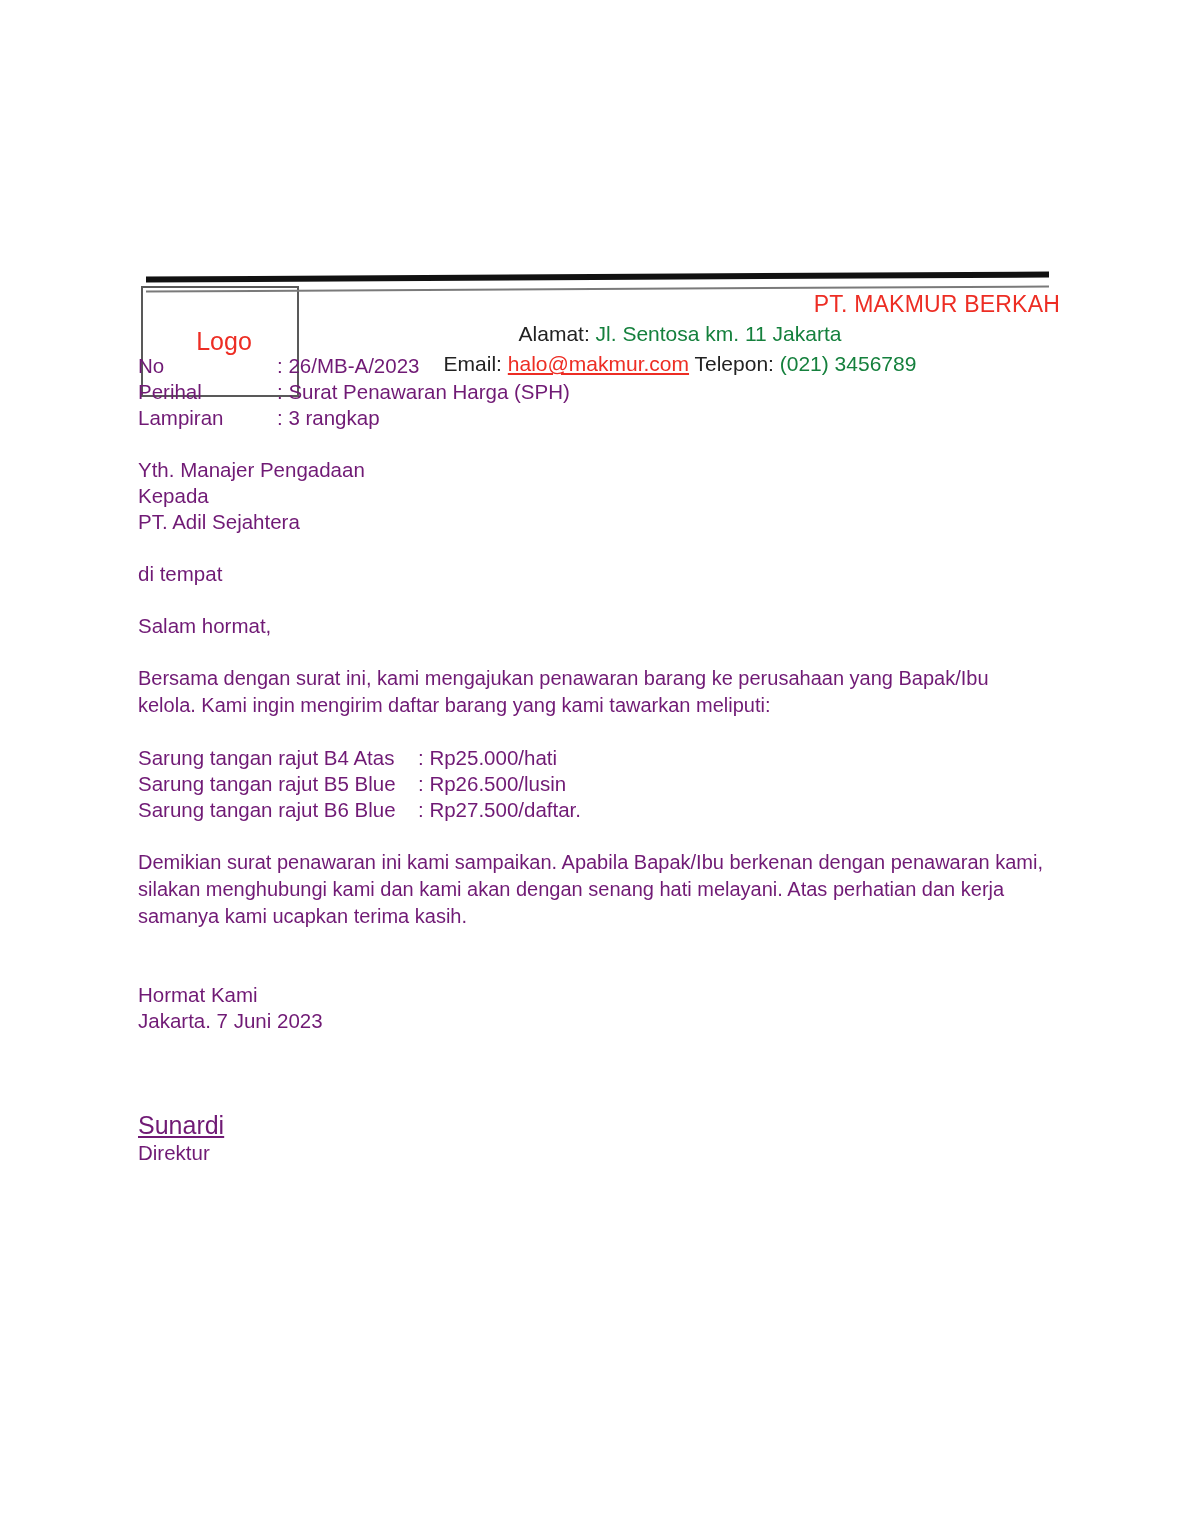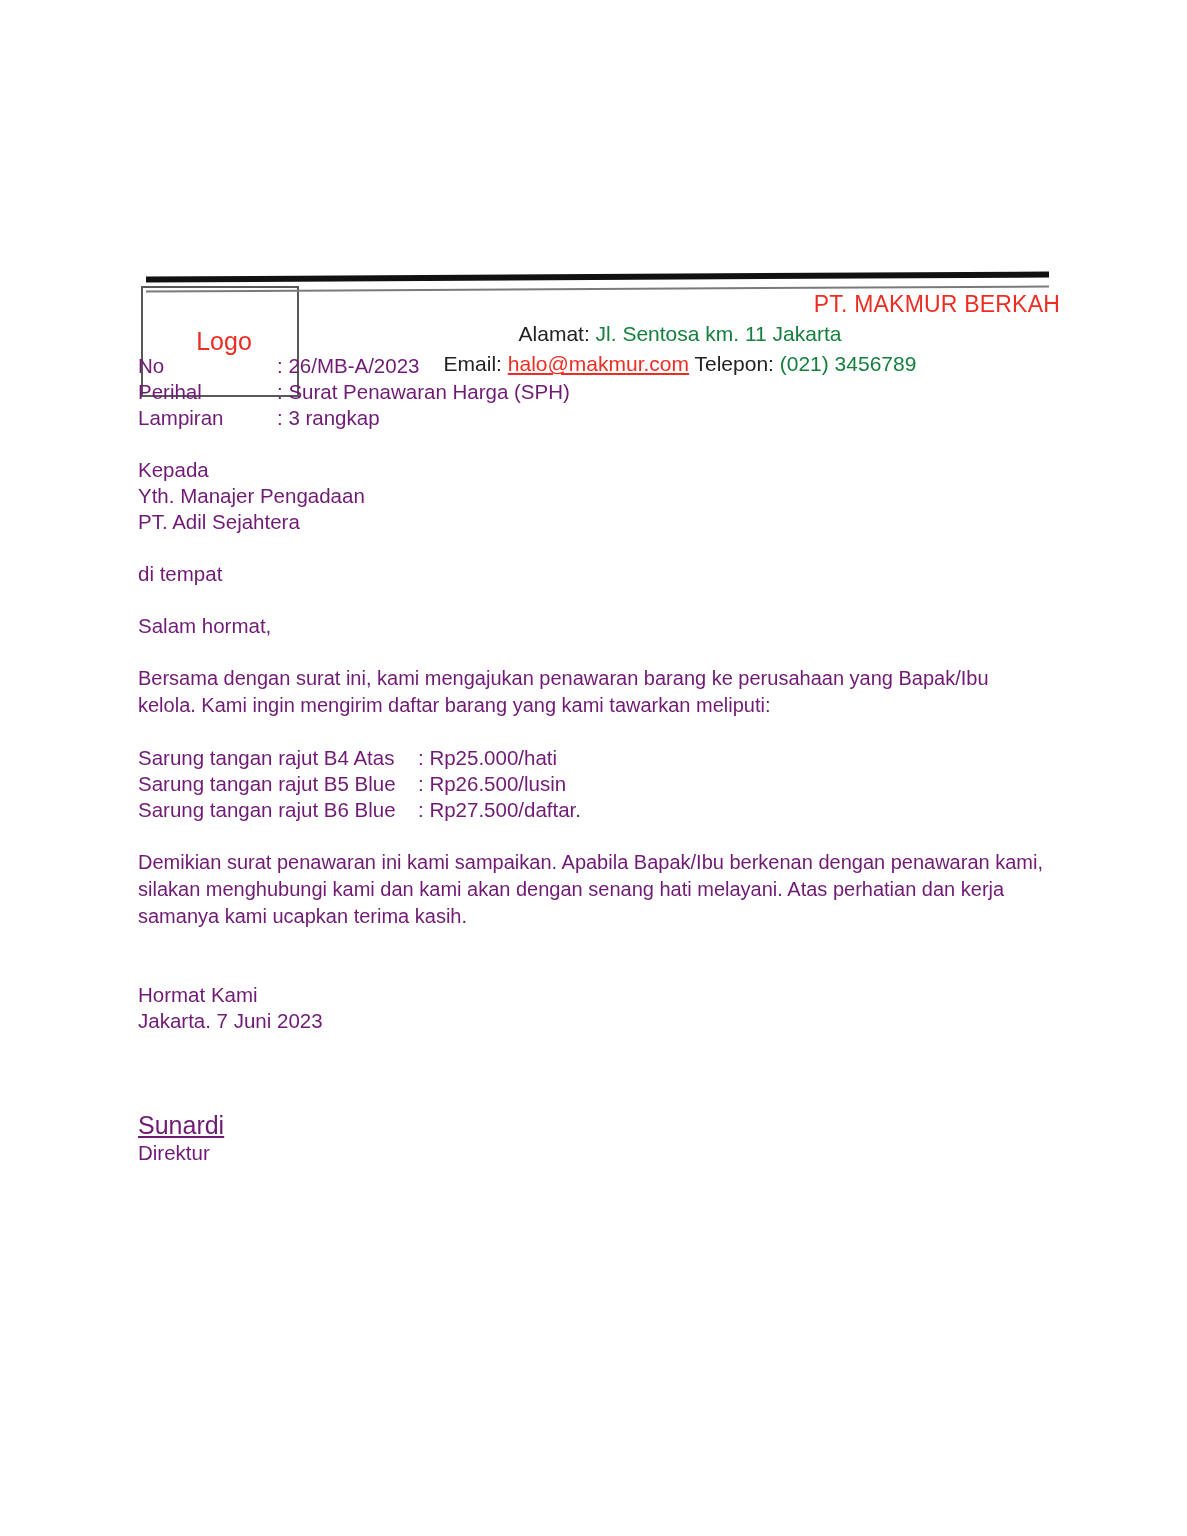--- a/index.html
+++ b/index.html
@@ -204,22 +204,22 @@
         <tr>
           <td class="meta-label">Lampiran</td>
           <td>: 3 rangkap</td>
         </tr>
       </tbody>
     </table>
 
     <div class="gap-lg"></div>
 
     <div>
+      <div class="line">Yth. Manajer Pengadaan</div>
       <div class="line">Kepada</div>
-      <div class="line">Yth. Manajer Pengadaan</div>
       <div class="line">PT. Adil Sejahtera</div>
     </div>
 
     <div class="gap-md"></div>
 
     <div class="line">di tempat</div>
 
     <div class="gap-md"></div>
 
     <div class="line">Salam hormat,</div>

